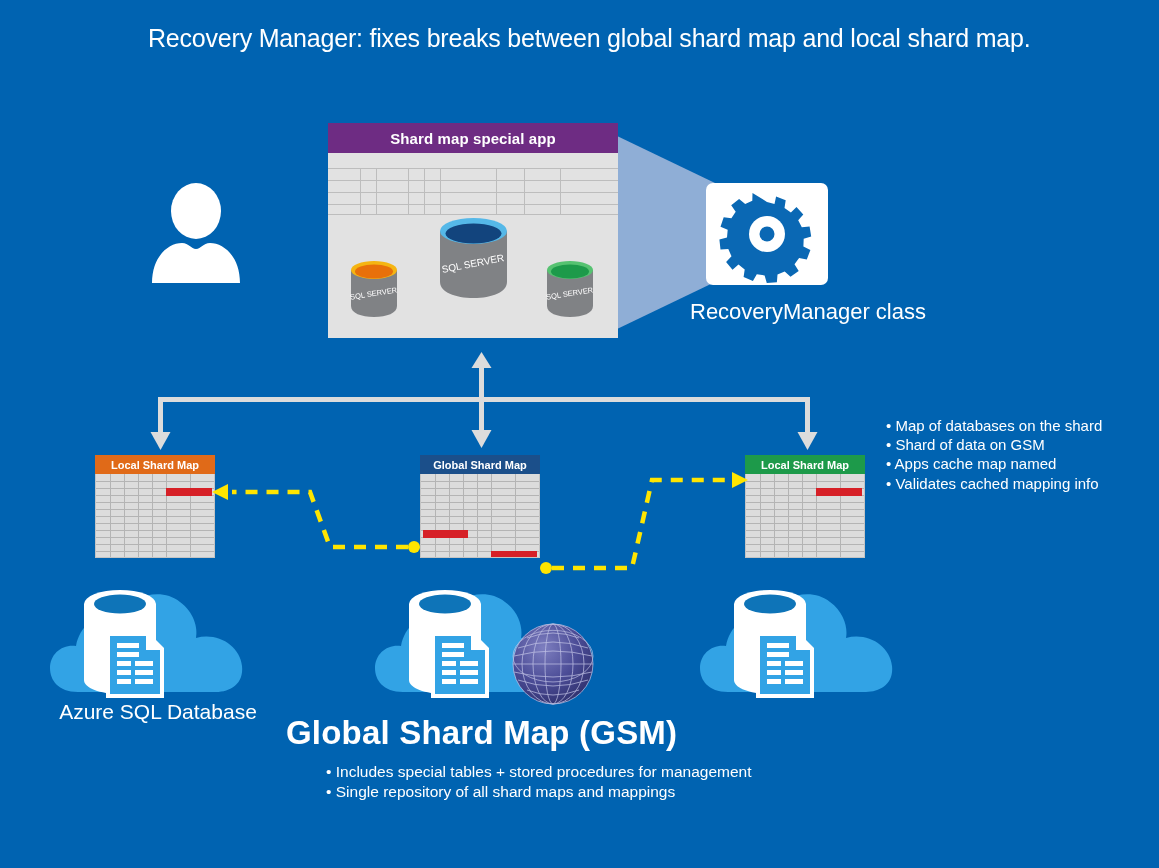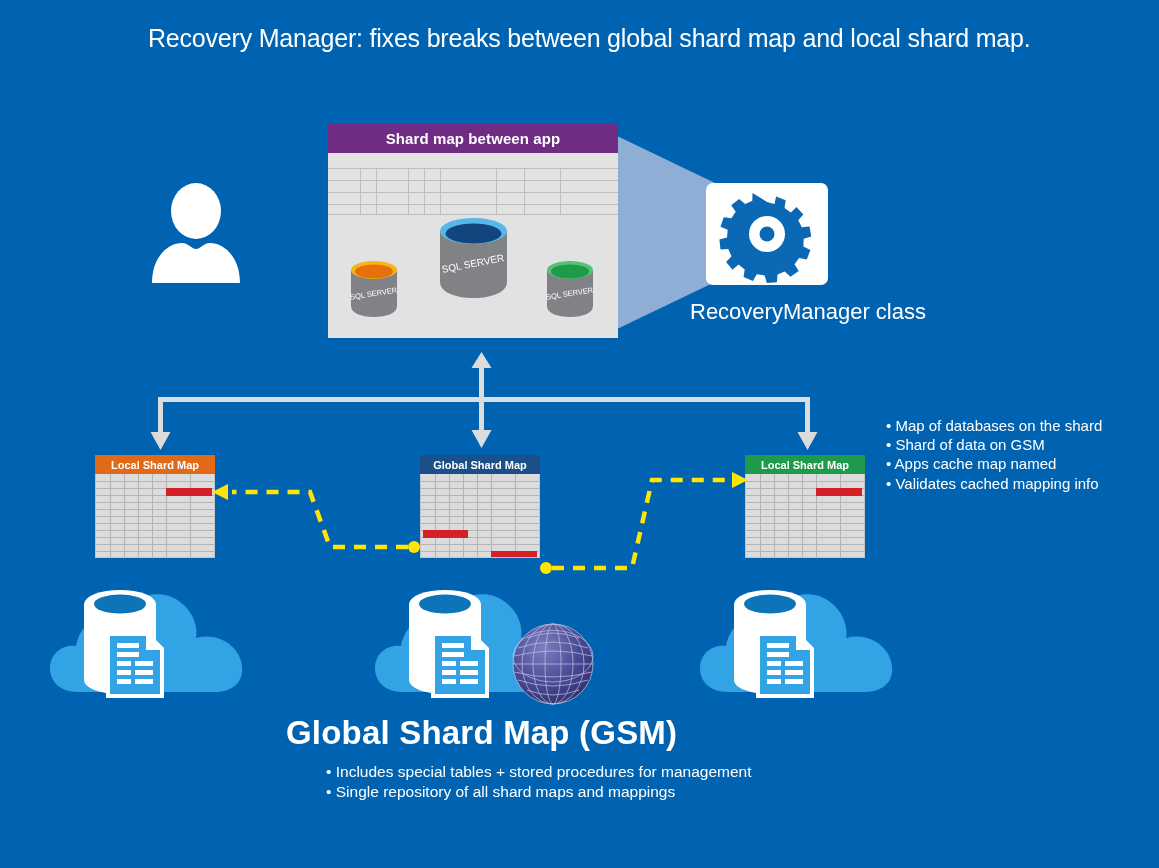--- a/index.html
+++ b/index.html
@@ -118,21 +118,21 @@
   <svg id="person" viewBox="0 0 96 100">
     <ellipse cx="48" cy="28" rx="25" ry="28" fill="#ffffff"></ellipse>
     <path d="M4 100 C4 74 20 60 34 60 C41 60 43 66 48 66 C53 66 55 60 62 60 C76 60 92 74 92 100 Z" fill="#ffffff"></path>
   </svg>
 
   <svg id="banner" viewBox="0 0 100 195">
     <polygon points="0,0 100,48 100,147 0,195" fill="#8FAED6"></polygon>
   </svg>
 
   <div id="app-window">
-    <div class="app-titlebar">Shard map between app</div>
+    <div class="app-titlebar">Shard map special app</div>
     <div id="app-grid">
       <div class="gl-h" style="top:9px"></div>
       <div class="gl-h" style="top:21px"></div>
       <div class="gl-h" style="top:33px"></div>
       <div class="gl-h" style="top:45px"></div>
       <div class="gl-h" style="top:55px"></div>
       <div class="gl-v" style="left:32px"></div>
       <div class="gl-v" style="left:48px"></div>
       <div class="gl-v" style="left:80px"></div>
       <div class="gl-v" style="left:96px"></div>
@@ -347,20 +347,21 @@
     <rect x="69" y="63" width="22" height="5" fill="#ffffff"></rect>
     <rect x="69" y="72" width="22" height="5" fill="#ffffff"></rect>
     <rect x="69" y="81" width="14" height="5" fill="#ffffff"></rect>
     <rect x="87" y="81" width="18" height="5" fill="#ffffff"></rect>
     <rect x="69" y="90" width="14" height="5" fill="#ffffff"></rect>
     <rect x="87" y="90" width="18" height="5" fill="#ffffff"></rect>
     <rect x="69" y="99" width="14" height="5" fill="#ffffff"></rect>
     <rect x="87" y="99" width="18" height="5" fill="#ffffff"></rect>
   </svg>
 
+  <div id="azure-label">Azure SQL Database</div>
 
   <div id="lsm-block">
     <ul>
       <li>• Map of databases on the shard</li>
       <li>• Shard of data on GSM</li>
       <li>• Apps cache map named</li>
       <li>• Validates cached mapping info</li>
     </ul>
   </div>
 

